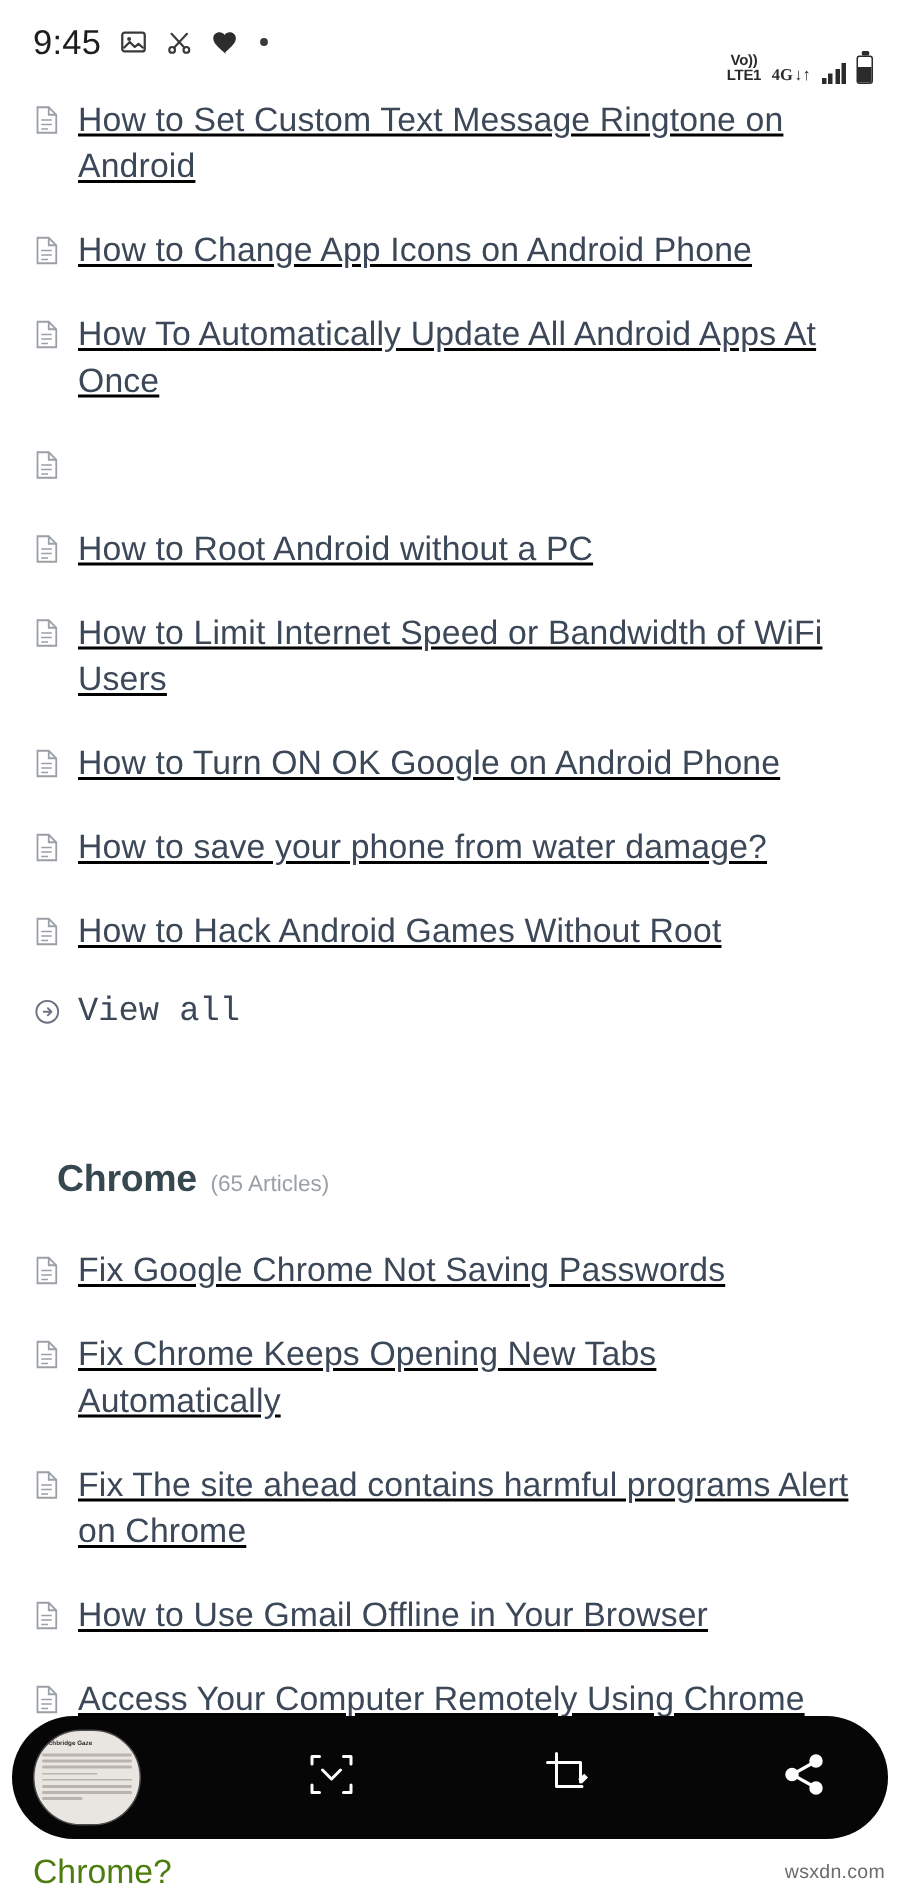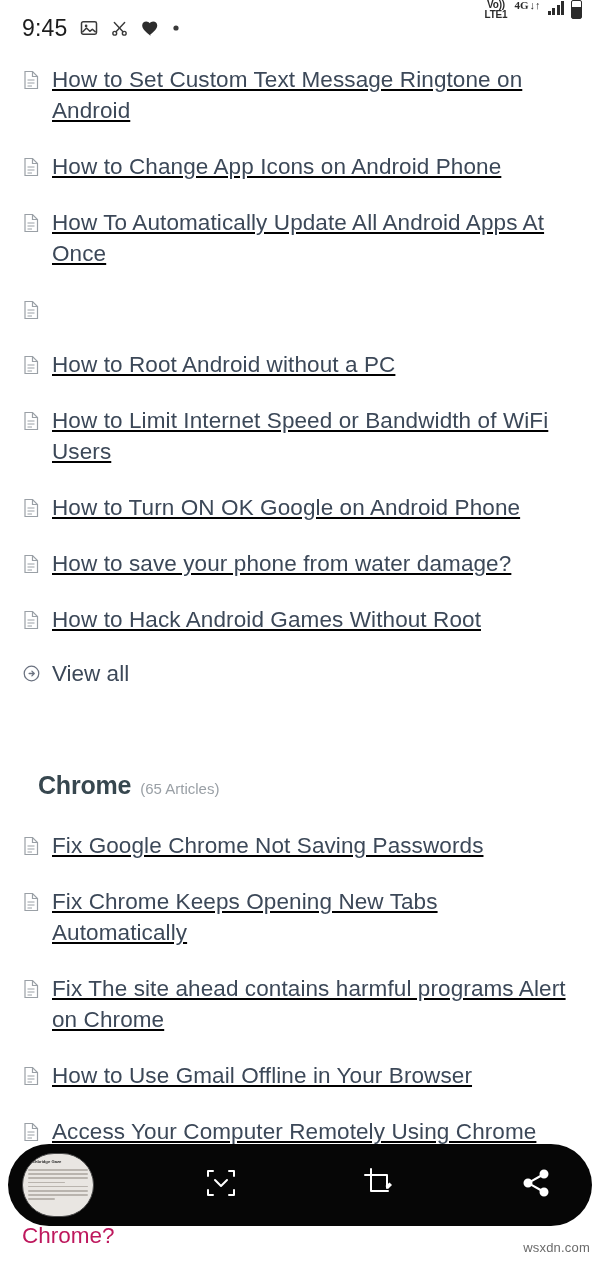--- a/index.html
+++ b/index.html
@@ -40,21 +40,21 @@
     font-weight: 400;
     letter-spacing: 0.2px;
   }
   .sicon { display: inline-flex; align-items: center; justify-content: center; }
   .status-right {
     position: absolute;
     right: 18px;
     top: 0;
     height: 56px;
     display: flex;
-    align-items: flex-start;
+    align-items: flex-end;
     gap: 7px;
   }
   .volte {
     display: flex;
     flex-direction: column;
     align-items: center;
     line-height: 1;
     font-size: 10px;
     color: #2b2b2b;
     font-weight: 700;
@@ -138,20 +138,21 @@
     width: 20px;
     margin-right: 10px;
     color: #6b7280;
     display: flex;
     align-items: center;
   }
   .viewall .va-text {
     font-size: 22.5px;
     color: #3c4858;
     line-height: 31px;
+    font-family: Liberation Mono, monospace;
   }
   .section-head {
     display: flex;
     align-items: baseline;
     padding: 0 38px;
     margin-top: 82px;
     margin-bottom: 30px;
   }
   .section-title {
     font-size: 25px;
@@ -227,23 +228,23 @@
     position: absolute;
     right: 10px;
     bottom: 8px;
     font-size: 13px;
     color: #6b6b6b;
     letter-spacing: 0.2px;
   }
   .bottom-text {
     position: absolute;
     left: 22px;
-    bottom: 12px;
+    bottom: 0;
     font-size: 22.5px;
-    color: #be185d;
+    color: #4d7c0f;
     line-height: 31px;
   }
 </style>
 </head>
 <body>
 
 <div class="phone">
 
   <div class="statusbar">
     <div class="status-left">

